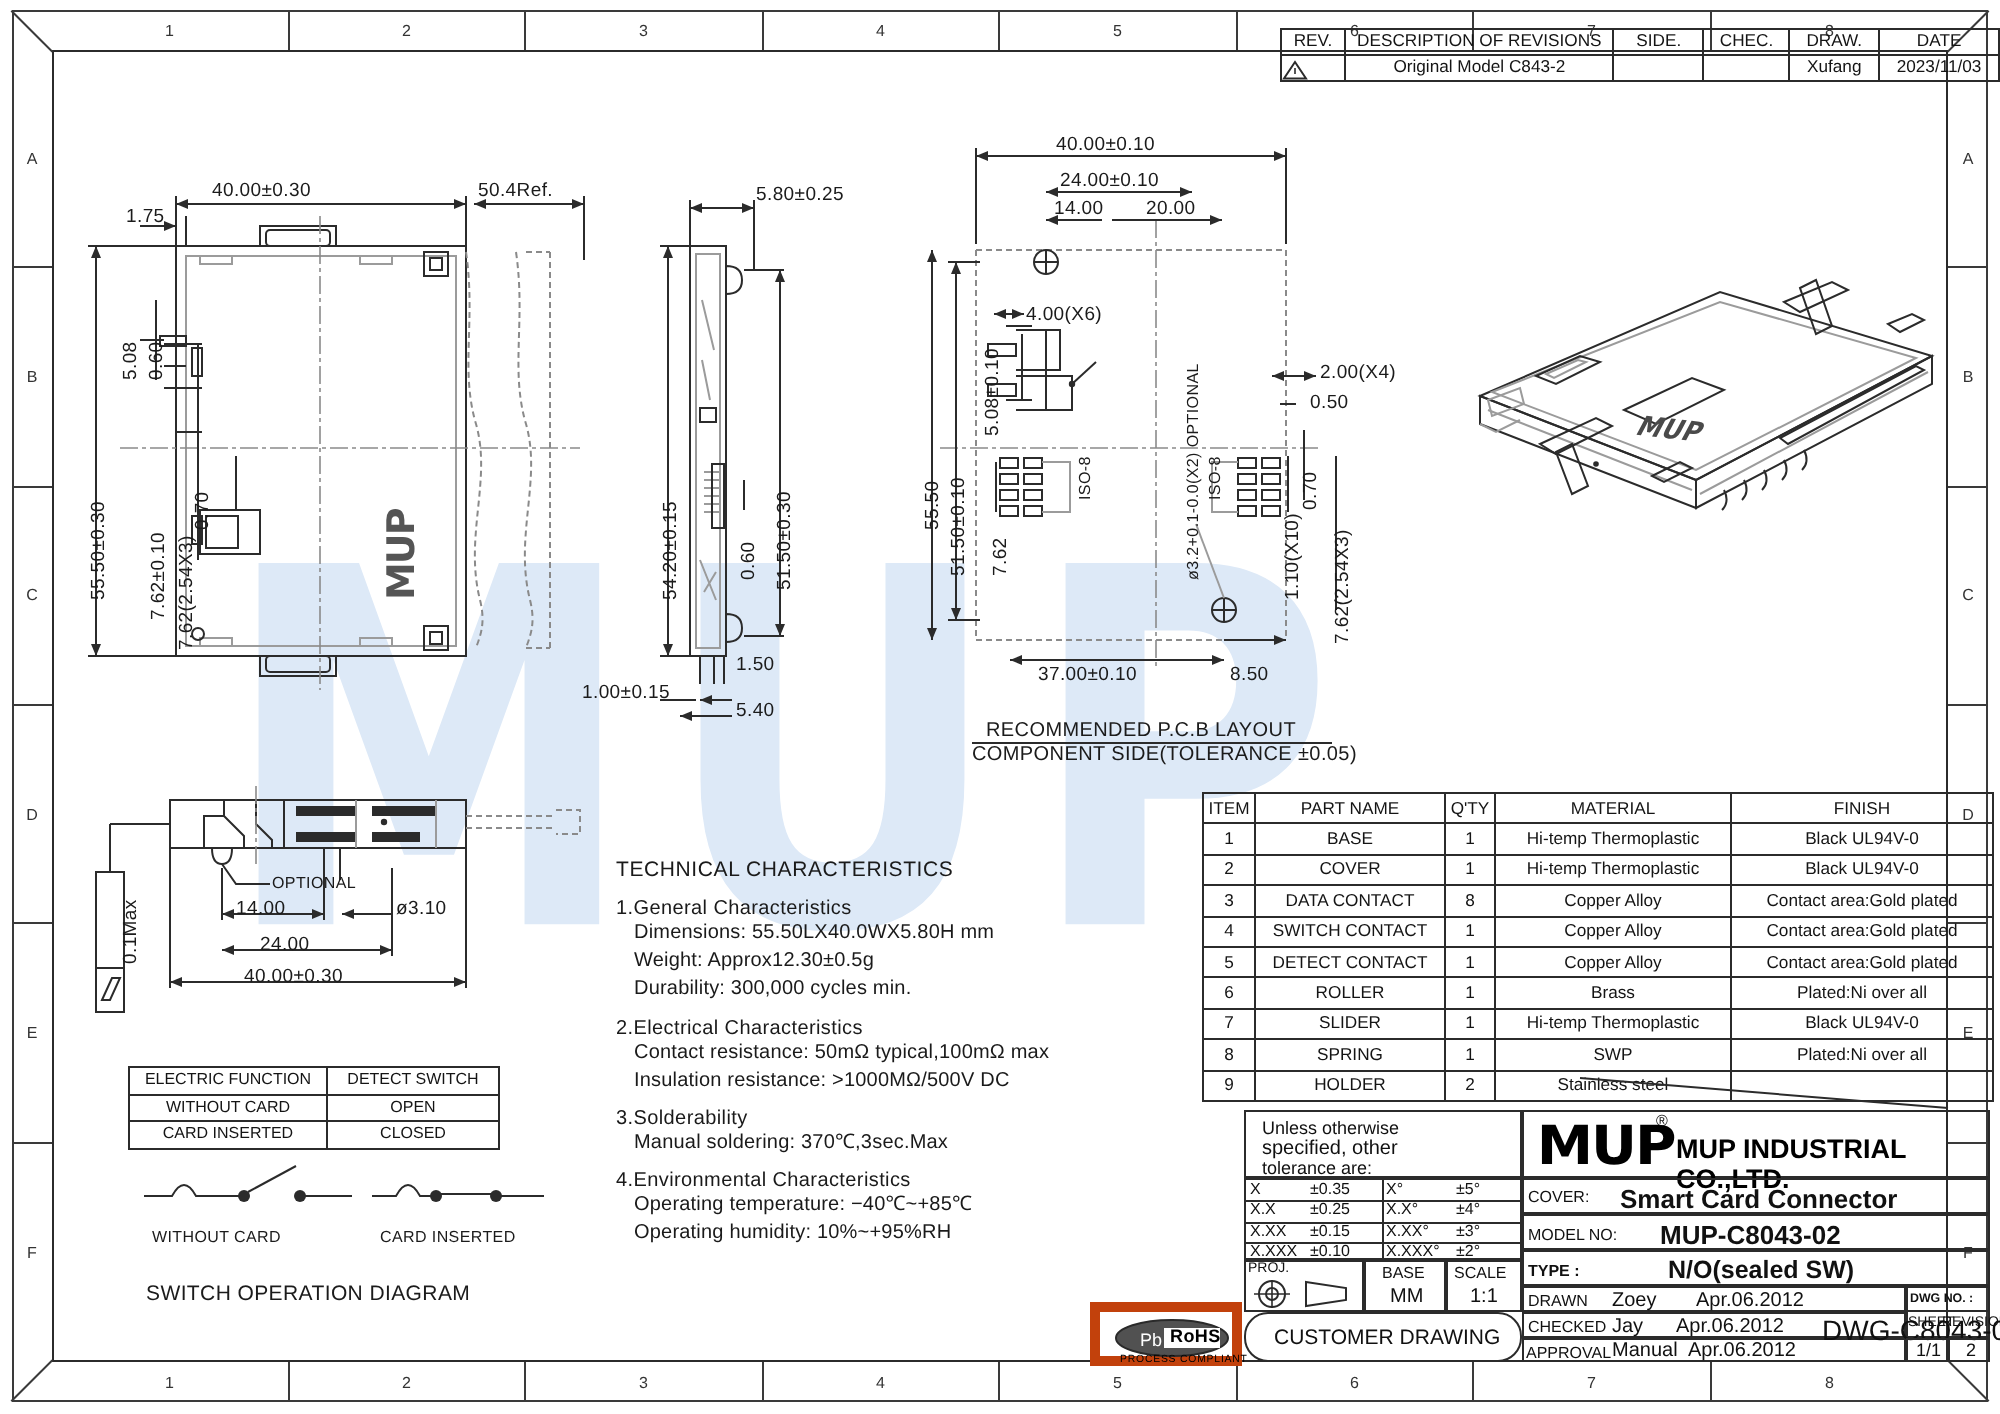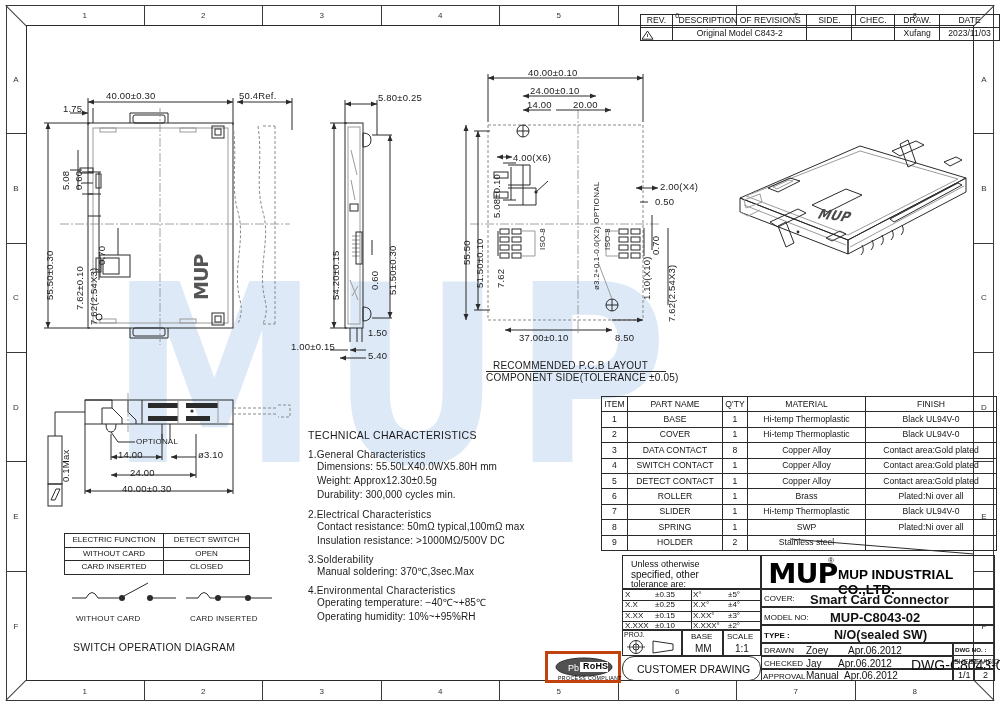--- a/index.html
+++ b/index.html
@@ -27,21 +27,21 @@
     font-size:8px;color:#333;border-bottom:1px solid #3a3a3a;box-sizing:border-box;width:20px;}
   .zone-left{left:6px;}
   .zone-right{left:974px;}
 
   
   .ln{position:absolute;background:#2b2b2b;}
   .h{height:1px;}
   .txt{position:absolute;font-size:9.5px;color:#1b1b1b;white-space:nowrap;letter-spacing:.2px;}
   .txt-s{font-size:8px;}
   .rot90{transform:rotate(-90deg);transform-origin:0 0;}
-  .box{position:absolute;border:3px solid #c2410c;box-sizing:border-box;}
+  .box{position:absolute;border:5px solid #c2410c;box-sizing:border-box;}
 
   
   .watermark{position:absolute;left:110px;top:232px;font-size:210px;font-weight:bold;
     color:#dde9f7;letter-spacing:12px;font-family:"DejaVu Sans",sans-serif;
     transform:scaleY(1.18);transform-origin:0 0;user-select:none;z-index:0;}
 
   
   table{border-collapse:collapse;position:absolute;font-size:8.6px;color:#141414;}
   table td,table th{border:1px solid #2b2b2b;padding:0;text-align:center;font-weight:normal;
     font-size:8.6px;line-height:1.05;}

